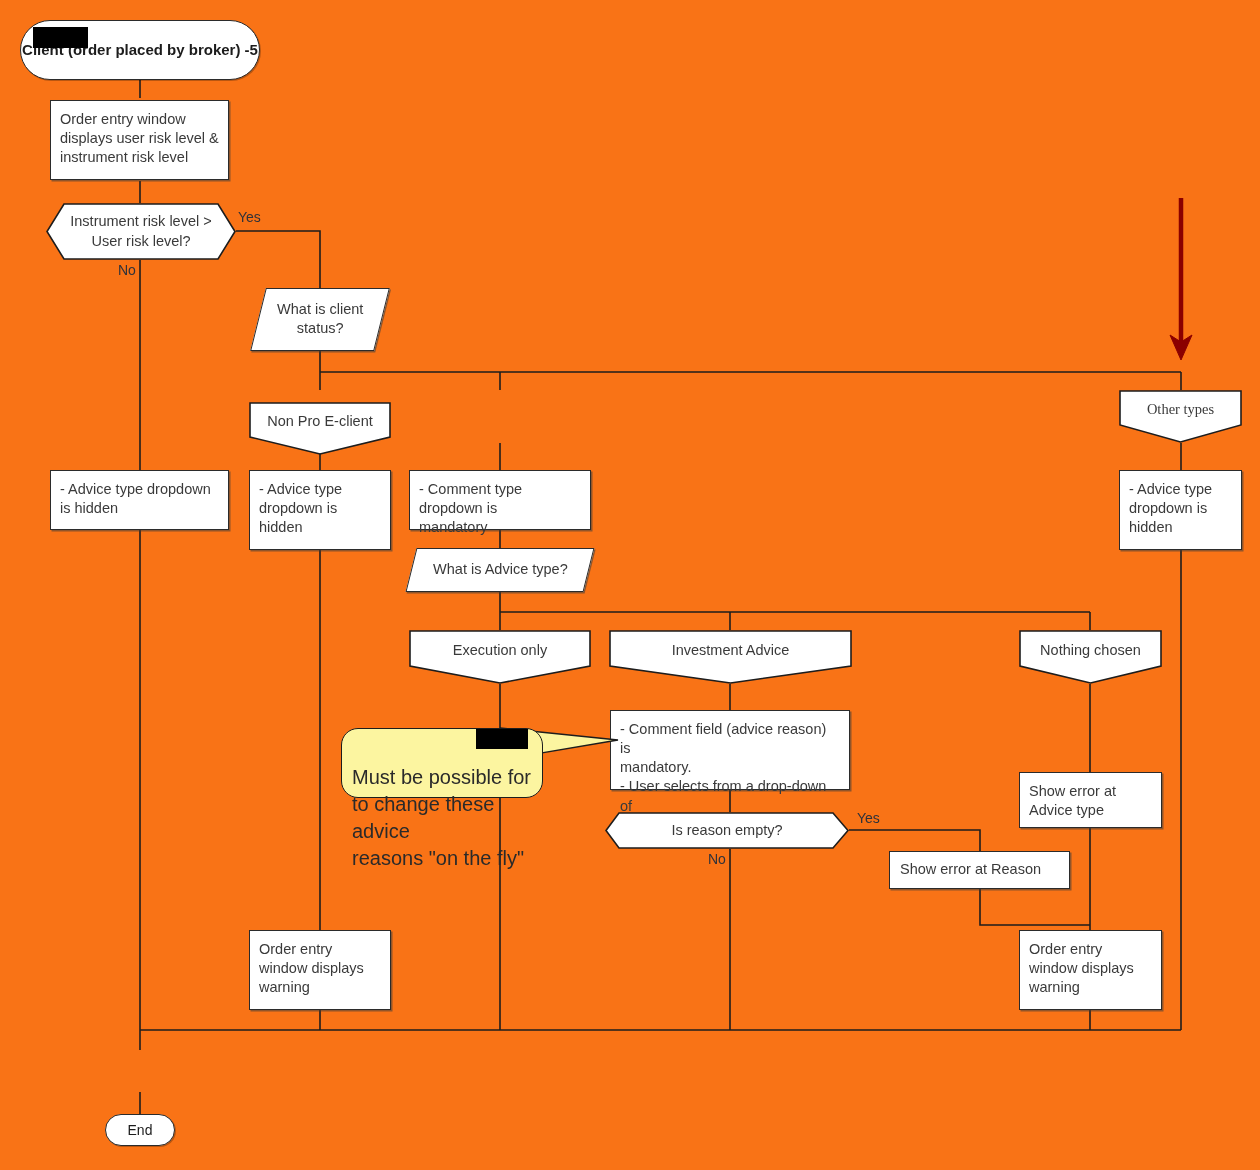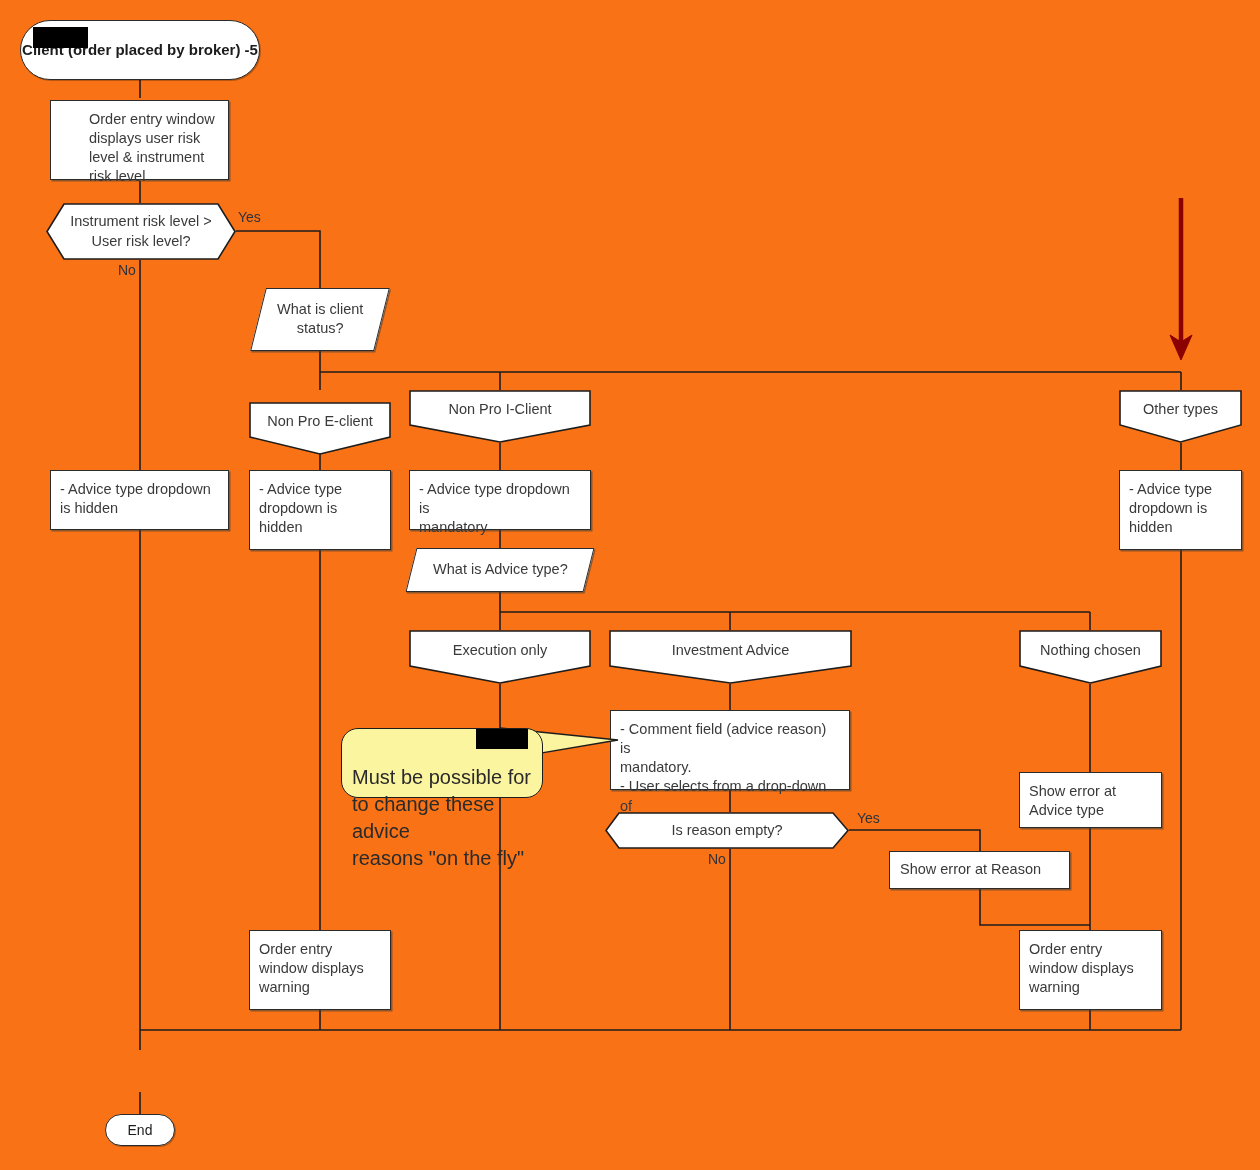--- a/index.html
+++ b/index.html
@@ -207,21 +207,21 @@
       <path d="M1181,198 L1181,345" stroke-width="4.5" fill="none"></path>
       <path d="M1181,360 L1170,335 L1181,342 L1192,335 Z" stroke-width="1"></path>
     </g>
   </svg>
 
   <div class="node terminator" style="left:20px; top:20px; width:240px; height:60px;">
     <span class="txt">Client (order placed by broker) -5</span>
   </div>
   <div class="redaction" style="left:33px; top:27px; width:55px; height:21px;"></div>
 
-  <div class="node rect" style="left:50px; top:100px; width:179px; height:80px;padding-left:29px;">
+  <div class="node rect" style="left:50px; top:100px; width:179px; height:80px;">
     <span class="txt">Order entry window displays user risk level &amp; instrument risk level</span>
   </div>
 
   <div class="hexwrap" style="left:46px; top:203px; width:190px; height:57px;">
     <svg width="190" height="57" viewBox="0 0 190 57" xmlns="http://www.w3.org/2000/svg">
       <polygon points="18,1 172,1 189,28.5 172,56 18,56 1,28.5" fill="#ffffff" stroke="#1d1d1d" stroke-width="1.6"></polygon>
     </svg>
     <div class="hextext">Instrument risk level &gt;
 User risk level?</div>
   </div>
@@ -233,46 +233,40 @@
 status?</span>
   </div>
 
   <div class="pent" style="left:249px; top:390px; width:142px; height:53px;margin-top:12px;">
     <svg width="142" height="53" viewBox="0 0 142 53" xmlns="http://www.w3.org/2000/svg">
       <polygon points="1,1 141,1 141,35 71,52 1,35" fill="#ffffff" stroke="#1d1d1d" stroke-width="1.6"></polygon>
     </svg>
     <div class="penttext" style="top:8px; height:22px;">Non Pro E-client</div>
   </div>
 
-  <div class="pent" style="left:409px; top:390px; width:182px; height:53px;">
-    <svg width="182" height="53" viewBox="0 0 182 53" xmlns="http://www.w3.org/2000/svg">
-      <polygon points="1,1 181,1 181,35 91,52 1,35" fill="#ffffff" stroke="#1d1d1d" stroke-width="1.6"></polygon>
-    </svg>
-    <div class="penttext" style="top:8px; height:22px;">Non Pro I-Client</div>
-  </div>
 
   <div class="pent" style="left:1119px; top:390px; width:123px; height:53px;">
     <svg width="123" height="53" viewBox="0 0 123 53" xmlns="http://www.w3.org/2000/svg">
       <polygon points="1,1 122,1 122,35 61.5,52 1,35" fill="#ffffff" stroke="#1d1d1d" stroke-width="1.6"></polygon>
     </svg>
-    <div class="penttext" style="top:8px; height:22px;">Other types</div>
+    <div class="penttext" style="top:8px; height:22px;font-family:Liberation Serif, serif;">Other types</div>
   </div>
 
   <div class="node rect" style="left:50px; top:470px; width:179px; height:60px;">
     <span class="txt">- Advice type dropdown is hidden</span>
   </div>
 
   <div class="node rect" style="left:249px; top:470px; width:142px; height:80px;">
     <span class="txt">- Advice type
 dropdown is
 hidden</span>
   </div>
 
   <div class="node rect" style="left:409px; top:470px; width:182px; height:60px;">
-    <span class="txt">- Advice type dropdown is
+    <span class="txt">- Comment type dropdown is
 mandatory</span>
   </div>
 
   <div class="node rect" style="left:1119px; top:470px; width:123px; height:80px;">
     <span class="txt">- Advice type
 dropdown is
 hidden</span>
   </div>
 
   <div class="node para" style="left:411px; top:548px; width:178px; height:44px;">

